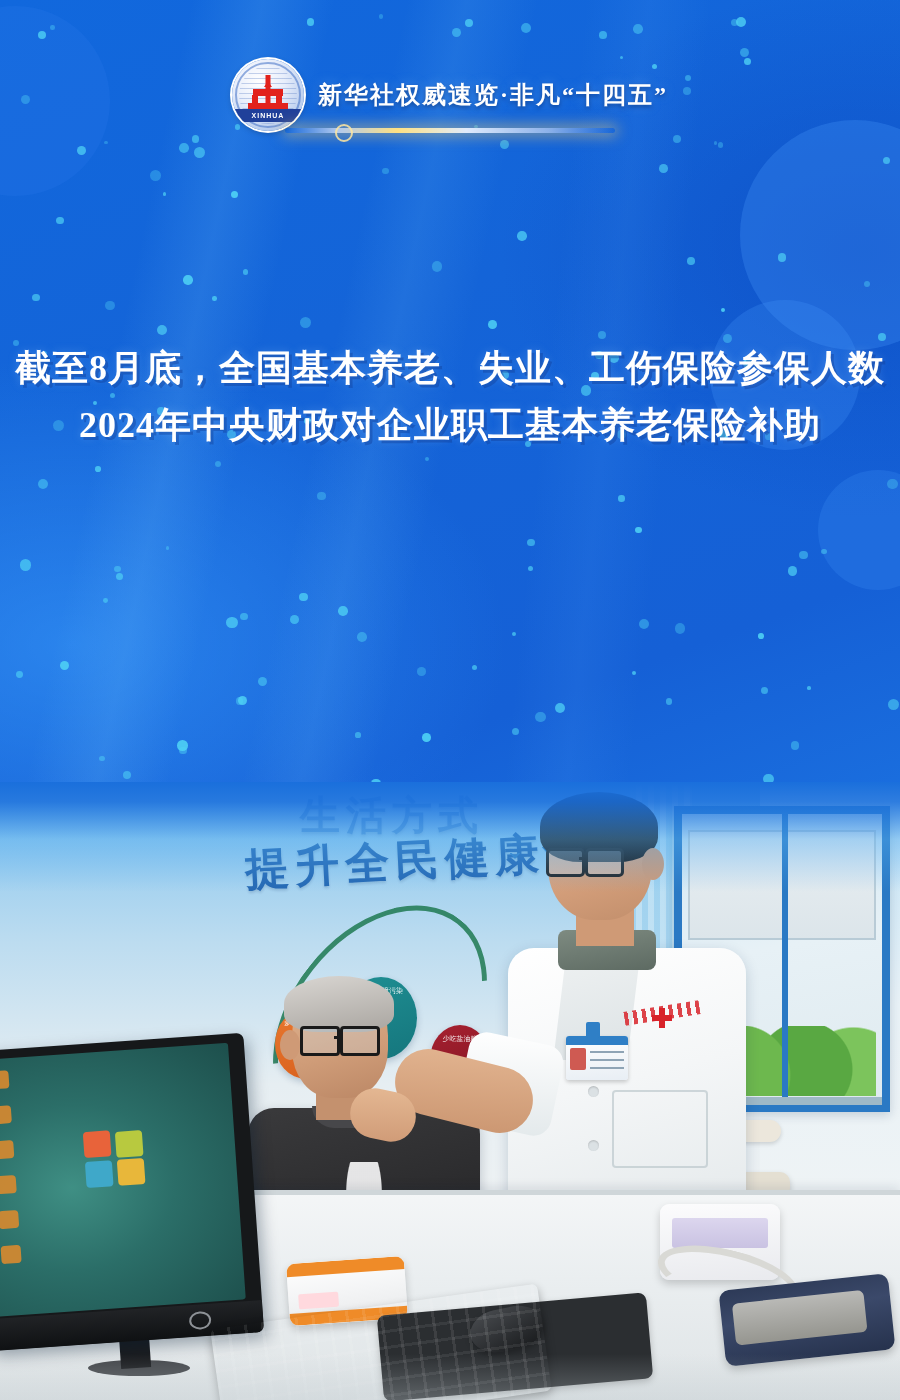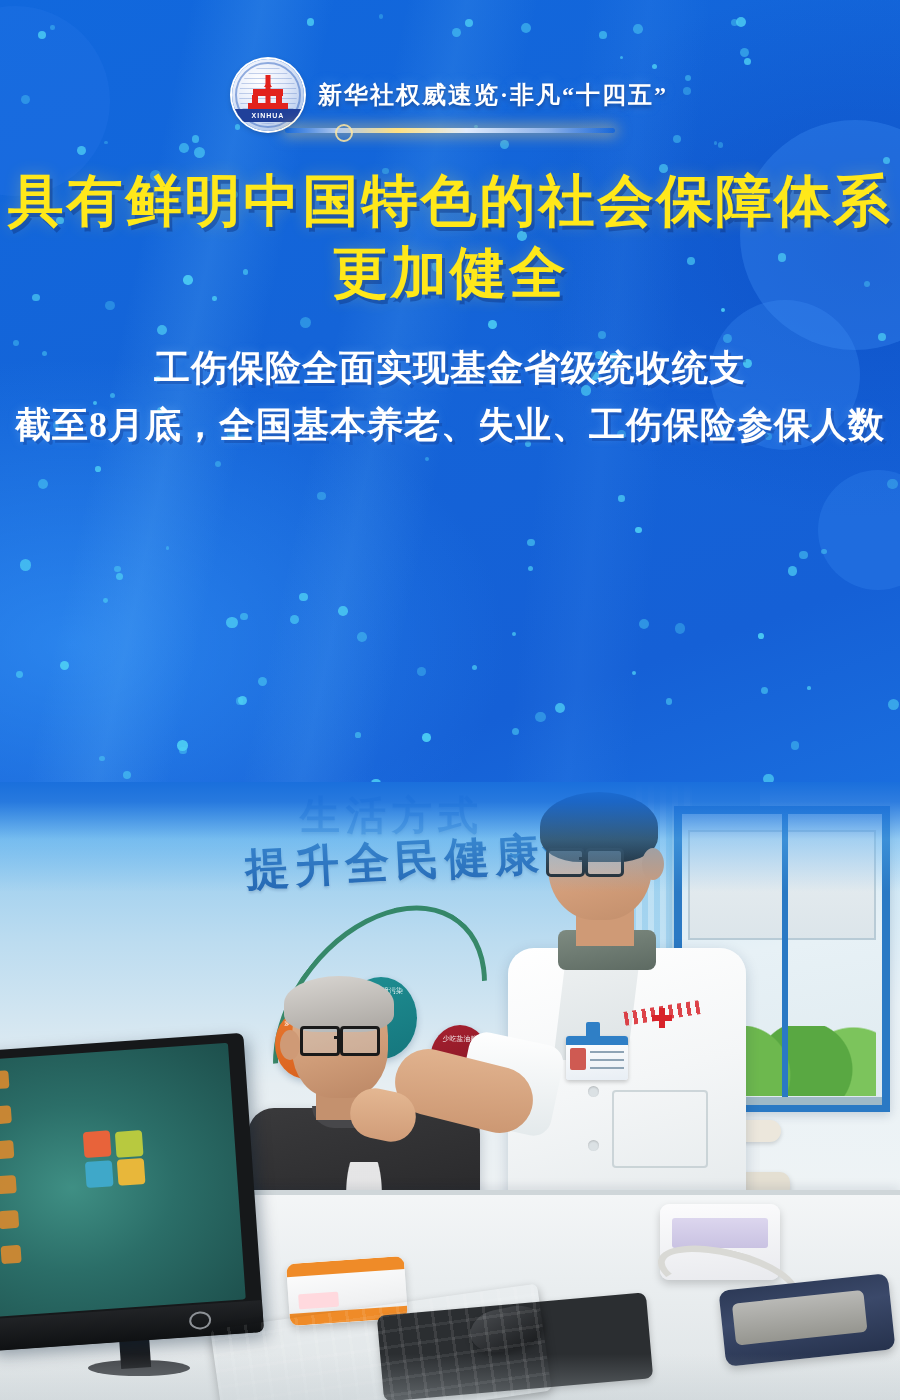--- a/index.html
+++ b/index.html
@@ -423,28 +423,24 @@
       <div class="leg2"></div>
       <div class="base"></div>
       <div class="band">
           <span>XINHUA</span>
         </div>
     </div>
     <div class="header-title">新华社权威速览·非凡“十四五”</div>
   </div>
   <div class="divider"></div>
 
-  <div class="title">
-    <div class="ln">具有鲜明中国特色的社会保障体系</div>
-    <div class="ln">更加健全</div>
-  </div>
 
   <div class="body-lines" id="body-lines">
-      <div class="bl"><span>工伤保险全面实现基金省级统收统支</span></div>
       <div class="bl"><span>截至8月底，全国基本养老、失业、工伤保险参保人数</span></div>
+      <div class="bl"><span>2024年中央财政对企业职工基本养老保险补助</span></div>
     </div>
 
   <div class="photo">
     <div class="scene">
 
       <div class="wall">
         <div class="wall-txt wt1">生活方式</div>
         <div class="wall-txt wt2">提升全民健康素质</div>
         <div class="birds">
           <div class="bird" style="left:2px;top:6px;"></div>

